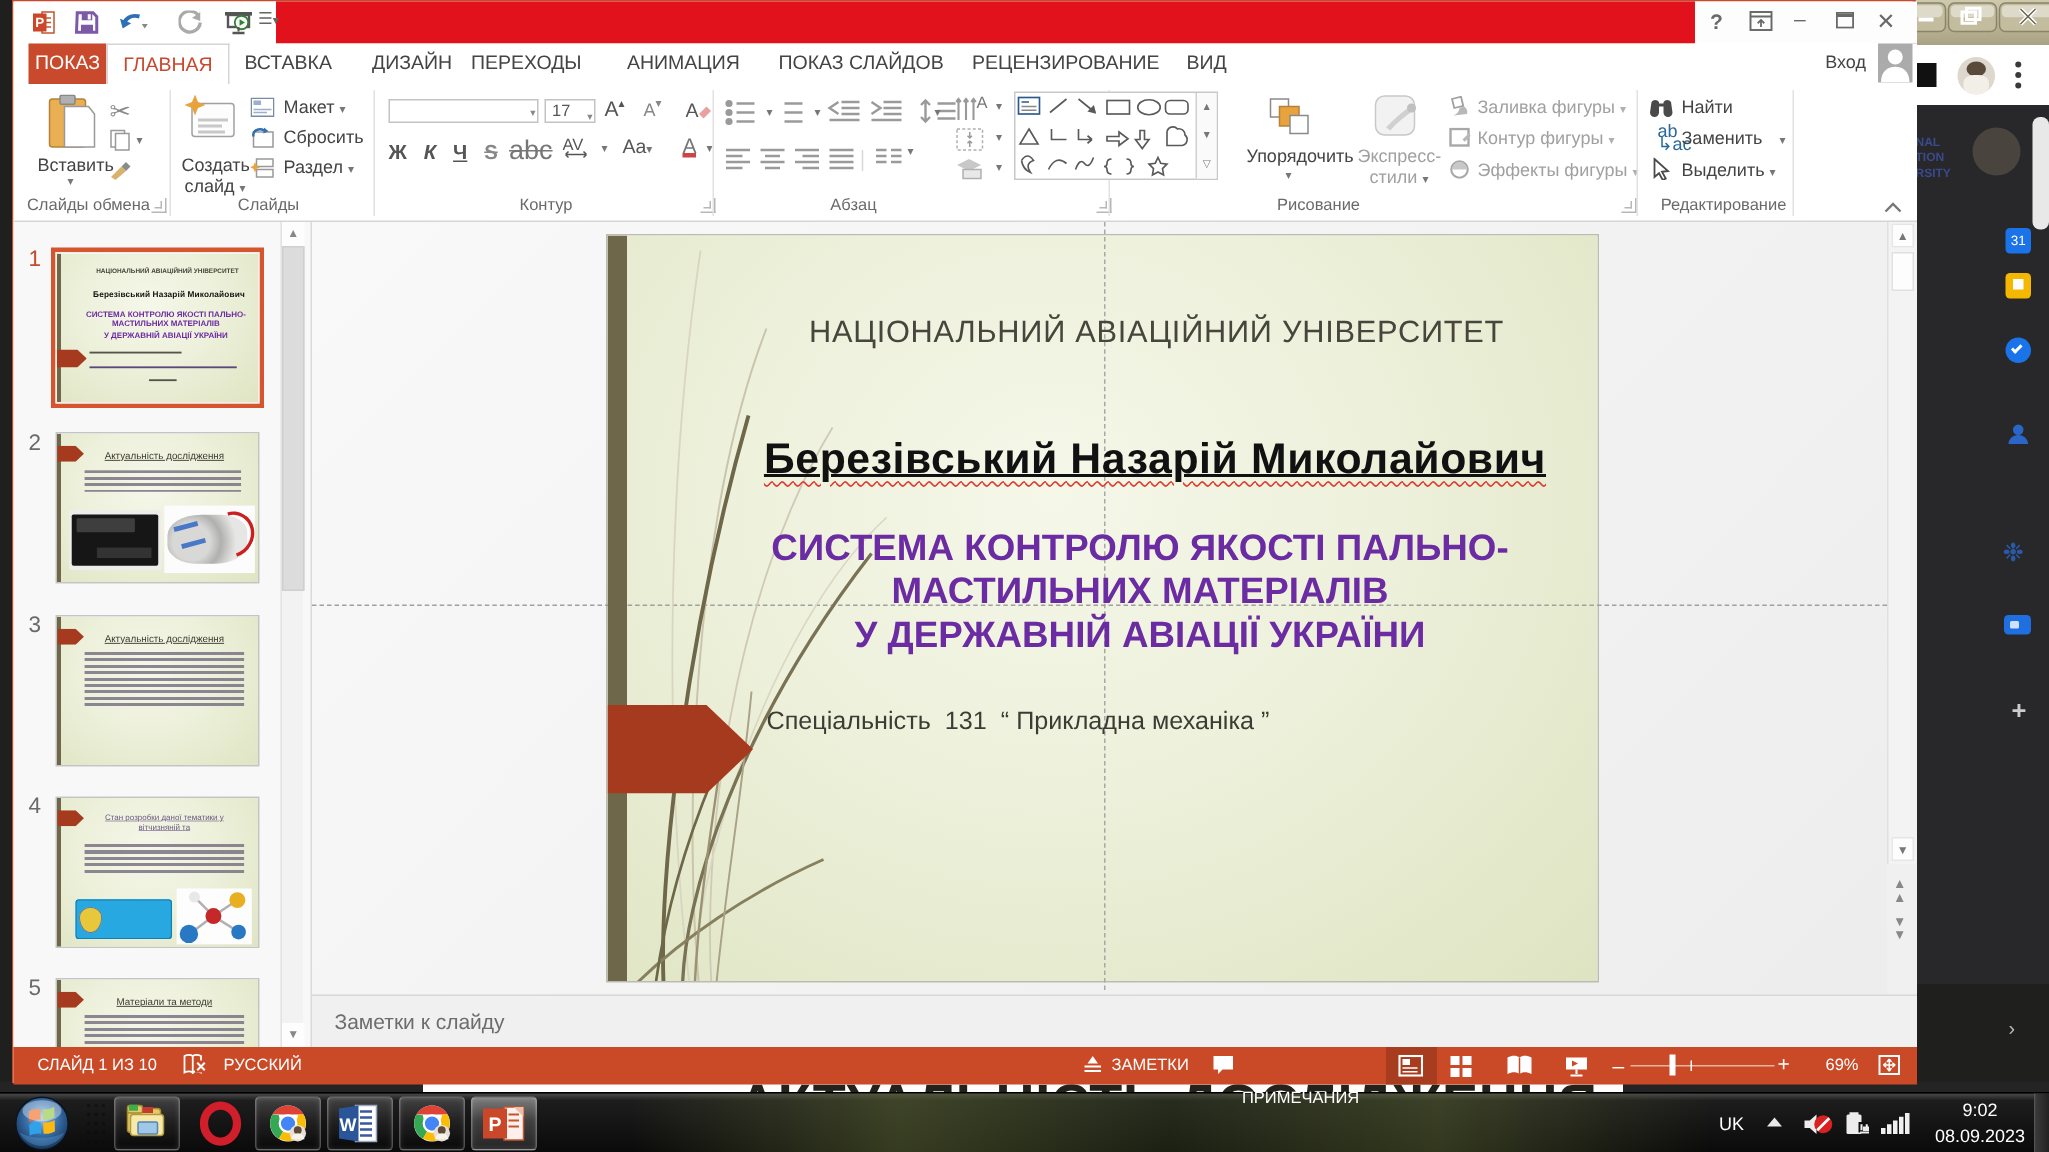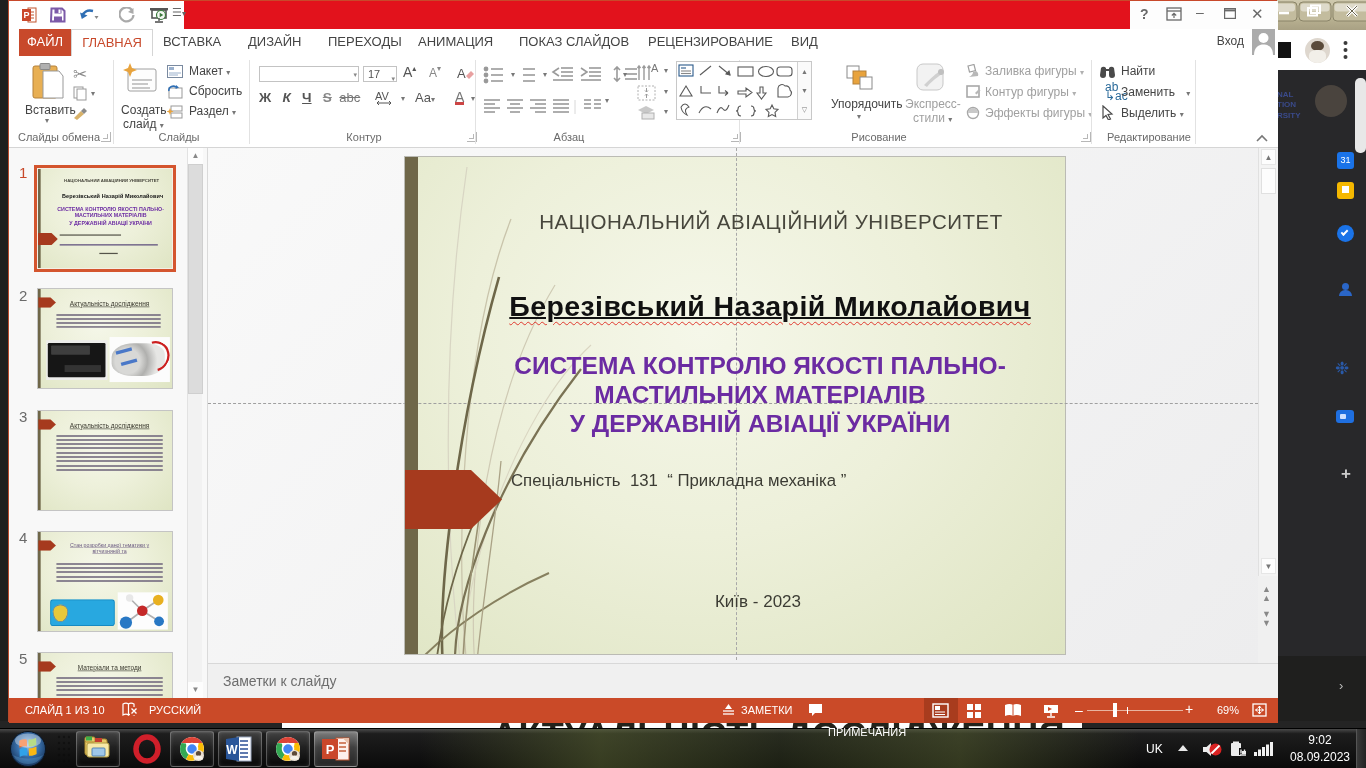--- a/index.html
+++ b/index.html
@@ -353,25 +353,25 @@
         <rect x="1" y="2" width="18" height="2.4" fill="#555"></rect>
         <rect x="3" y="4" width="14" height="8" fill="none" stroke="#555" stroke-width="1.6"></rect>
         <circle cx="12" cy="9" r="4.5" fill="#f2f7f2" stroke="#3a7a3a" stroke-width="1.2"></circle>
         <path d="M10.7 6.8 L14.3 9 L10.7 11.2 Z" fill="#3a7a3a"></path>
         <line x1="10" y1="15" x2="10" y2="12" stroke="#555" stroke-width="1.4"></line>
         <line x1="6" y1="16" x2="14" y2="16" stroke="#555" stroke-width="1.6"></line>
       </svg>
   <div class="abs" style="left:163px;top:5px;color:#666;font-size:11px;">☰<span style="font-size:8px;">▾</span></div>
 
   <div id="tabs">
-    <div class="tab" id="tabfile">ФАЙЛ</div>
+    <div class="tab" id="tabfile">ПОКАЗ</div>
     <div class="tab" id="tabhome">ГЛАВНАЯ</div>
     <div class="tab" style="left:140px;">ВСТАВКА</div>
     <div class="tab" style="left:225px;">ДИЗАЙН</div>
-    <div class="tab" style="left:305px;">ПЕРЕХОДЫ</div>
+    <div class="tab" style="left:291px;">ПЕРЕХОДЫ</div>
     <div class="tab" style="left:395px;">АНИМАЦИЯ</div>
     <div class="tab" style="left:496px;">ПОКАЗ СЛАЙДОВ</div>
     <div class="tab" style="left:625px;">РЕЦЕНЗИРОВАНИЕ</div>
     <div class="tab" style="left:768px;">ВИД</div>
     <div id="signin">Вход</div>
     <div id="avatarbox"><svg width="23" height="26" viewBox="0 0 23 26">
             <circle cx="11.5" cy="9" r="5" fill="#fff"></circle>
             <path d="M2 26 C2 18 7 15.5 11.5 15.5 C16 15.5 21 18 21 26 Z" fill="#fff"></path>
           </svg></div>
   </div>
@@ -433,21 +433,21 @@
     <div class="combo" style="left:250px;top:10px;width:100px;">
           <span class="ar">▾</span>
         </div>
     <div class="combo" style="left:354px;top:10px;width:34px;padding-left:4px;line-height:15px;">17<span class="ar">▾</span></div>
     <div class="abs" style="left:394px;top:8px;color:#555;font-size:14px;">А<span style="font-size:8px;vertical-align:6px;">▴</span></div>
     <div class="abs" style="left:420px;top:8px;color:#888;font-size:12px;">А<span style="font-size:8px;vertical-align:6px;">▾</span></div>
     <svg class="abs" style="left:448px;top:10px;" width="17" height="15" viewBox="0 0 17 15">
           <text x="0" y="12" font-size="13" fill="#555">A</text>
           <path d="M9 10 l5-5 3 3 -5 5 Z" fill="#e8a0a0"></path>
         </svg>
-    <div class="abs" style="left:250px;top:34px;color:#555;font-size:13.5px;font-weight:bold;">Ж&nbsp;&nbsp; <i>К</i>&nbsp;&nbsp; <u>Ч</u>&nbsp;&nbsp; <s style="color:#888;">S</s>&nbsp; <s style="font-weight:normal;font-size:13px;color:#777;">abc</s></div>
+    <div class="abs" style="left:250px;top:34px;color:#555;font-size:13.5px;font-weight:bold;">Ж&nbsp;&nbsp; <i>К</i>&nbsp;&nbsp; <u>Ч</u>&nbsp;&nbsp; <s style="color:#888;">S</s>&nbsp; <s style="font-weight:normal;font-size:18px;color:#777;">abc</s></div>
     <svg class="abs" style="left:366px;top:34px;" width="22" height="16" viewBox="0 0 22 16">
           <text x="0" y="10" font-size="11" fill="#555">AV</text>
           <path d="M2 13 h14 M2 13 l2-2 M2 13 l2 2 M16 13 l-2-2 M16 13 l-2 2" stroke="#555" fill="none"></path>
         </svg>
     <div class="abs dd" style="left:392px;top:38px;">▾</div>
     <div class="abs" style="left:406px;top:34px;color:#555;font-size:13px;">Aa<span class="dd">▾</span></div>
     <div class="abs" style="left:446px;top:33px;color:#777;font-size:14px;border-bottom:3px solid #c44;height:16px;">A</div>
     <div class="abs dd" style="left:462px;top:38px;">▾</div>
     <div class="glabel" style="left:310px;width:90px;">Контур</div>
     <div class="dlg" style="left:458px;"></div>
@@ -727,21 +727,20 @@
             <path d="M46 500 C52 455 64 410 84 362" fill="none" stroke="#6e6749" stroke-width="1.8"></path>
           </svg>
           <div class="sl-header">НАЦІОНАЛЬНИЙ АВІАЦІЙНИЙ УНІВЕРСИТЕТ</div>
           <div class="sl-name"><u><span style="text-decoration:underline wavy #e03a2f 1px;text-underline-offset:5px;">Березівський Назарій Миколайович</span></u></div>
           <div class="sl-purple">СИСТЕМА КОНТРОЛЮ ЯКОСТІ ПАЛЬНО-МАСТИЛЬНИХ МАТЕРІАЛІВ</div>
           <div class="sl-purple2">У ДЕРЖАВНІЙ АВІАЦІЇ УКРАЇНИ</div>
           <svg class="redarrow" viewBox="0 0 97 59">
                 <path d="M0 0 L66 0 L97 29.5 L66 59 L0 59 Z" fill="#a63a1e"></path>
               </svg>
           <div class="sl-spec">Спеціальність&nbsp; 131&nbsp; “ Прикладна механіка ”</div>
-          <div class="sl-kyiv">Київ - 2023</div>
         </div>
       </div>
       <div class="guideV" style="left:528px;top:0;height:512px;"></div>
       <div class="guideH" style="left:0px;top:255px;width:1050px;"></div>
     </div>
     <div id="vscroll">
    <div class="sbtn2" style="top:1px;">▲</div>
    <div class="abs" style="left:2px;top:20px;width:15px;height:26px;background:#fdfdfd;border:1px solid #e0e0e0;"></div>
    <div class="sbtn2" style="top:410px;">▼</div>
    <div class="abs" style="left:3px;top:437px;color:#888;font-size:9px;line-height:1;">▲<br>▲</div>

